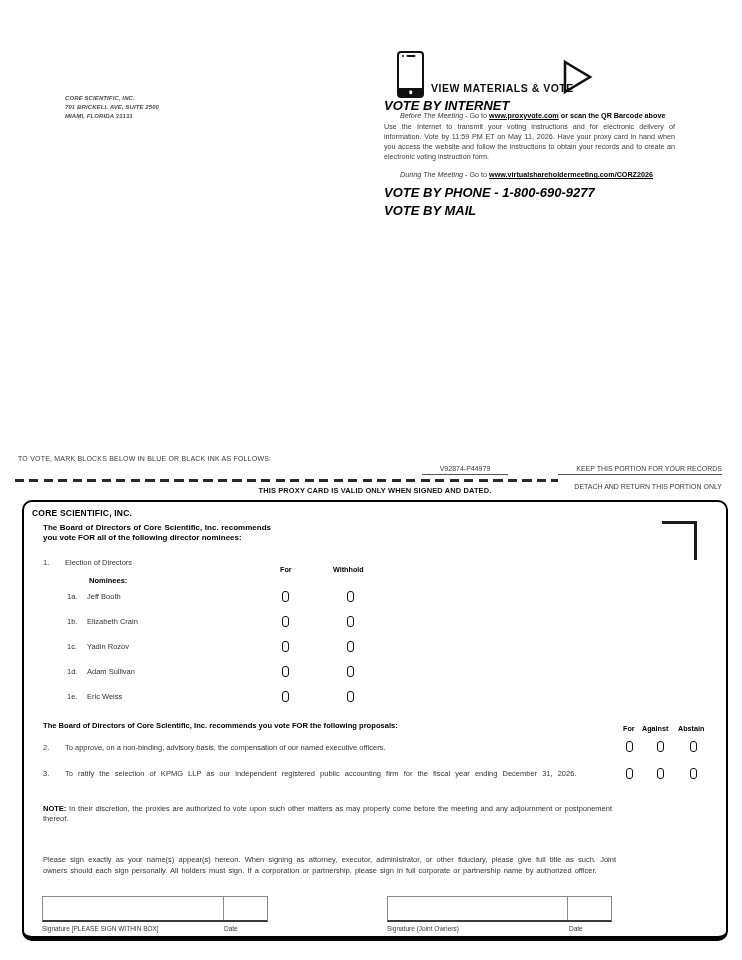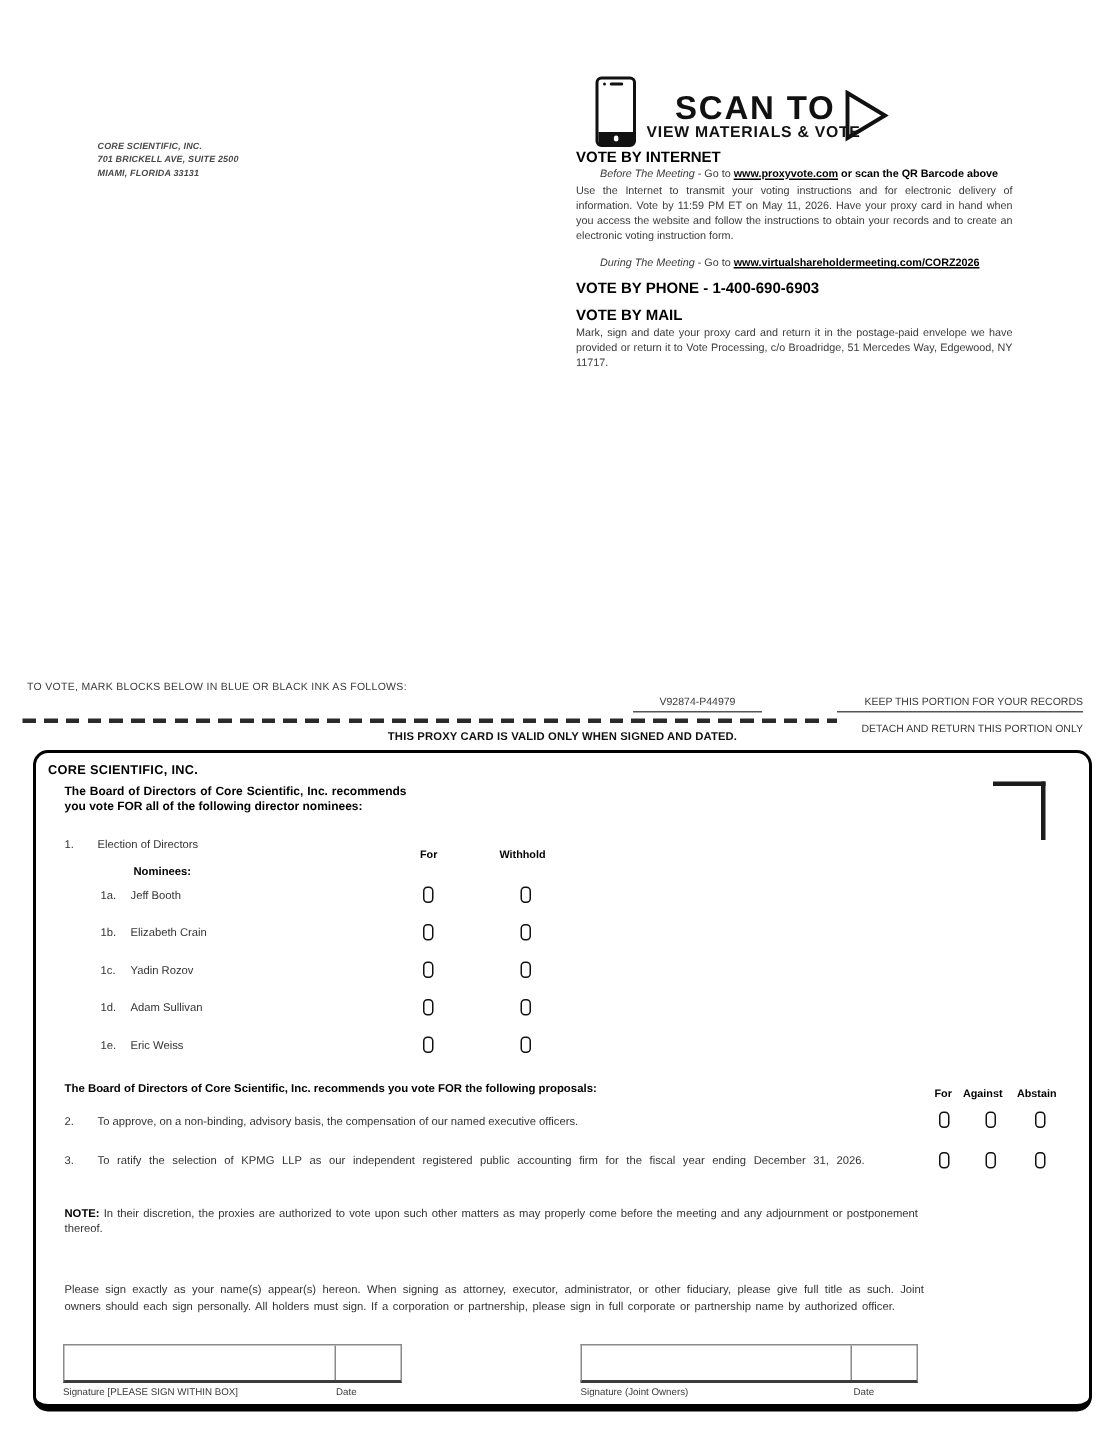--- a/index.html
+++ b/index.html
@@ -35,21 +35,21 @@
     position:absolute; left:431px; top:82px;
     font-size:10.5px; font-weight:bold; letter-spacing:.5px; color:#111; white-space:nowrap;
   }
   .scan-arrow { position:absolute; left:563px; top:60px; }
 
   
   .instructions {
     position:absolute; left:384px; top:101px; width:291px;
     font-size:7.2px; line-height:9.7px; color:#3a3a3a;
   }
-  .ins-h { font-weight:bold; color:#000; font-size:10px; margin-top:8px; }
+  .ins-h { font-weight:bold; color:#000; font-size:13px; margin-top:8px;font-style:italic; }
   .ins-h.first { margin-top:0; }
   .ins-sub { margin-top:0; color:#3a3a3a;margin-left:16px; }
   .ins-sub.during { margin-top:9px; }
   .ins-sub .ital { font-style:italic; }
   .ins-sub .url  { font-weight:bold; text-decoration:underline; color:#000; }
   .ins-sub .bld  { font-weight:bold; color:#000; }
   .ins-p { text-align:justify; margin-top:2px; }
 
   
   .mark-instruction { position:absolute; left:18px; top:455px; font-size:7px; color:#3a3a3a; letter-spacing:.2px; }
@@ -113,34 +113,32 @@
     <div>CORE SCIENTIFIC, INC.</div>
     <div>701 BRICKELL AVE, SUITE 2500</div>
     <div>MIAMI, FLORIDA 33131</div>
   </div>
 
   <div class="phone-icon">
     <div class="phone-cam"></div>
     <div class="phone-speaker"></div>
     <div class="phone-home"></div>
   </div>
-  <div class="scan-title">SCAN TO</div>
   <div class="scan-sub">VIEW MATERIALS &amp; VOTE</div>
   <svg class="scan-arrow" width="30" height="36">
     <polygon points="2,2 27,17 2,32" fill="none" stroke="#111" stroke-width="2.6"></polygon>
   </svg>
 
   <div class="instructions">
     <div class="ins-h first">VOTE BY INTERNET</div>
     <div class="ins-sub"><span class="ital">Before The Meeting</span><span> - Go to </span><span class="url">www.proxyvote.com</span><span class="bld"> or scan the QR Barcode above</span></div>
     <div class="ins-p">Use the Internet to transmit your voting instructions and for electronic delivery of information. Vote by 11:59 PM ET on May 11, 2026. Have your proxy card in hand when you access the website and follow the instructions to obtain your records and to create an electronic voting instruction form.</div>
     <div class="ins-sub during"><span class="ital">During The Meeting</span><span> - Go to </span><span class="url">www.virtualshareholdermeeting.com/CORZ2026</span></div>
-    <div class="ins-h">VOTE BY PHONE - 1-400-690-6903</div>
+    <div class="ins-h">VOTE BY PHONE - 1-800-690-9277</div>
     <div class="ins-h">VOTE BY MAIL</div>
-    <div class="ins-p">Mark, sign and date your proxy card and return it in the postage-paid envelope we have provided or return it to Vote Processing, c/o Broadridge, 51 Mercedes Way, Edgewood, NY 11717.</div>
   </div>
 
   <div class="mark-instruction">TO VOTE, MARK BLOCKS BELOW IN BLUE OR BLACK INK AS FOLLOWS:</div>
   <div class="control-code">V92874-P44979</div>
   <div class="keep-records">KEEP THIS PORTION FOR YOUR RECORDS</div>
   <div class="dashed-line"></div>
   <div class="valid-notice">THIS PROXY CARD IS VALID ONLY WHEN SIGNED AND DATED.</div>
   <div class="detach-portion">DETACH AND RETURN THIS PORTION ONLY</div>
 
   <div class="card">

